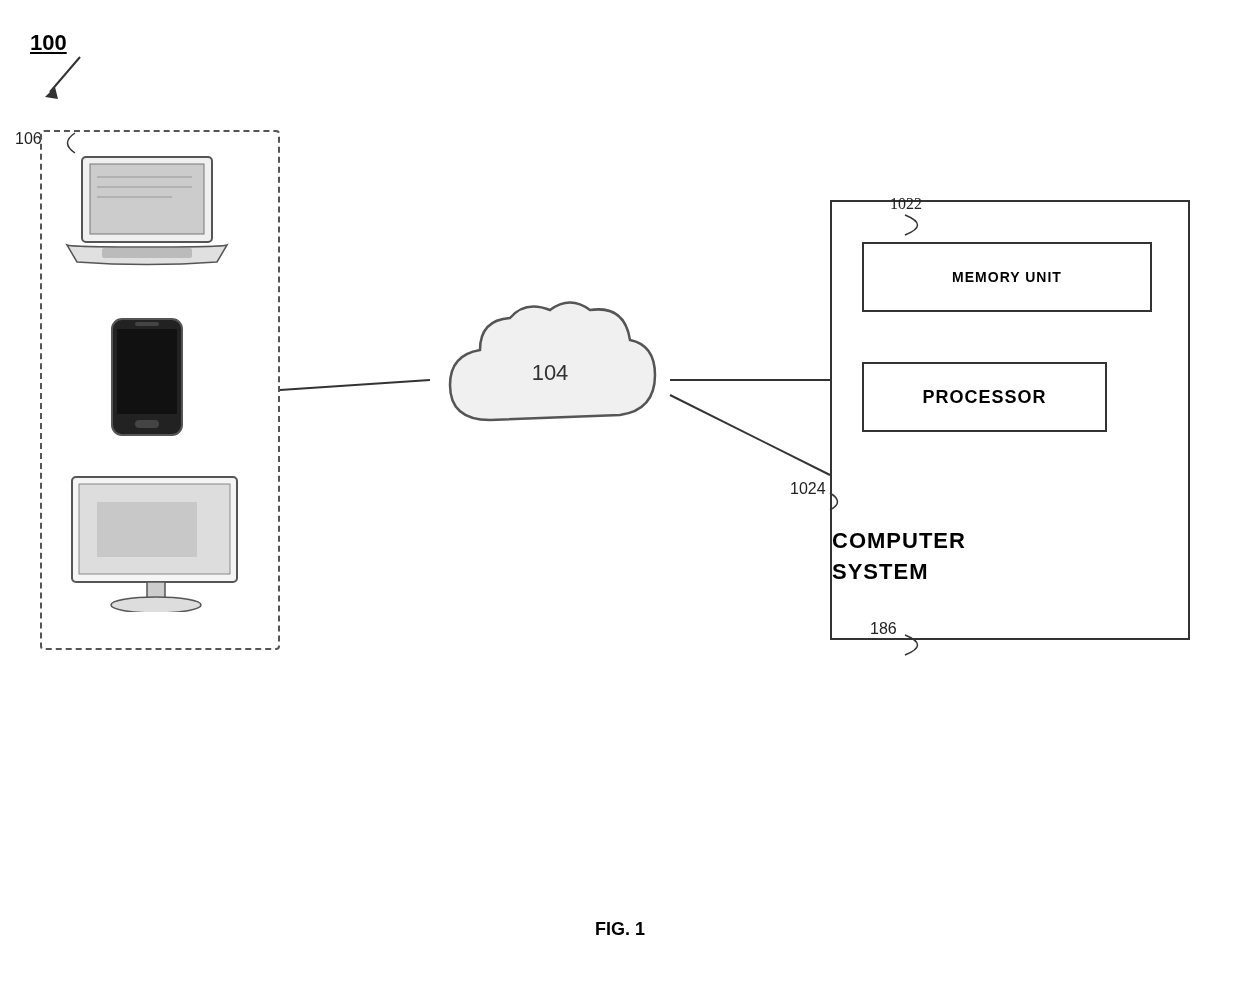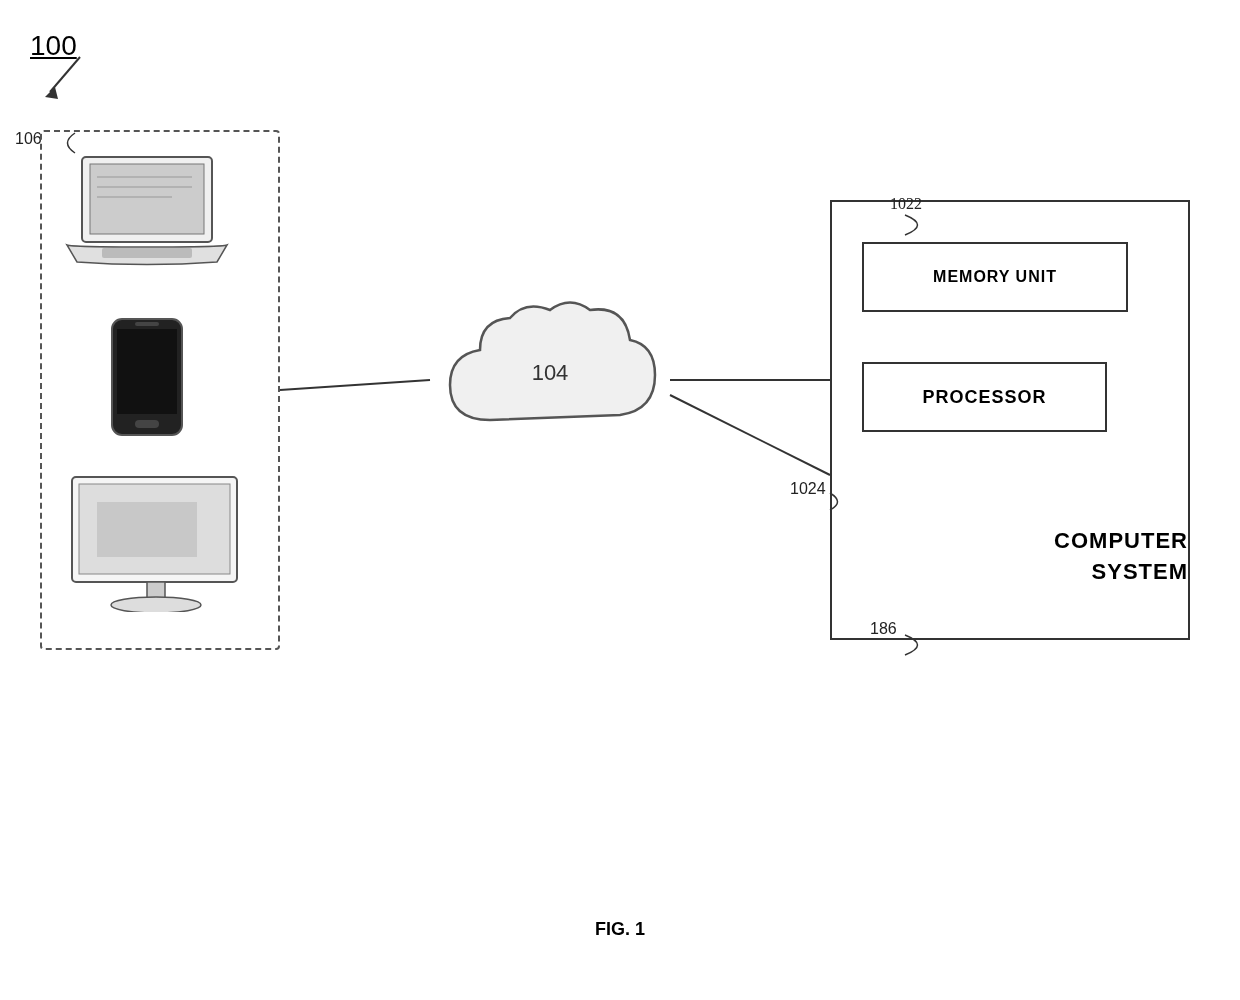--- a/index.html
+++ b/index.html
@@ -26,22 +26,22 @@
       text-align: right;
     }
 
     
     .arrow-100 {
       position: absolute;
       top: 30px;
       left: 30px;
     }
     .arrow-100 .num {
-      font-size: 28px;
-      font-weight: normal;
+      font-size: 22px;
+      font-weight: bold;
       text-decoration: underline;
       position: absolute;
       top: 0;
       left: 0;
     }
     .arrow-100 svg {
       position: absolute;
       top: 22px;
       left: 10px;
     }
@@ -100,27 +100,27 @@
       width: 360px;
       height: 440px;
       border: 2px solid #333;
       background: #fff;
     }
 
     .memory-unit-box {
       position: absolute;
       top: 40px;
       left: 30px;
-      width: 266px;
+      width: 290px;
       height: 70px;
       border: 2px solid #333;
       display: flex;
       align-items: center;
       justify-content: center;
-      font-size: 16px;
+      font-size: 14px;
       font-weight: bold;
       letter-spacing: 1px;
     }
 
     .processor-box {
       position: absolute;
       top: 160px;
       left: 30px;
       width: 245px;
       height: 70px;
@@ -131,21 +131,21 @@
       font-size: 18px;
       font-weight: bold;
       letter-spacing: 1px;
     }
 
     .computer-system-label {
       position: absolute;
       bottom: 50px;
       left: 0;
       width: 100%;
-      text-align: right;
+      text-align: left;
       font-size: 22px;
       font-weight: bold;
       letter-spacing: 1px;
       line-height: 1.4;
     }
 
     
     .lines-svg {
       position: absolute;
       top: 0;

